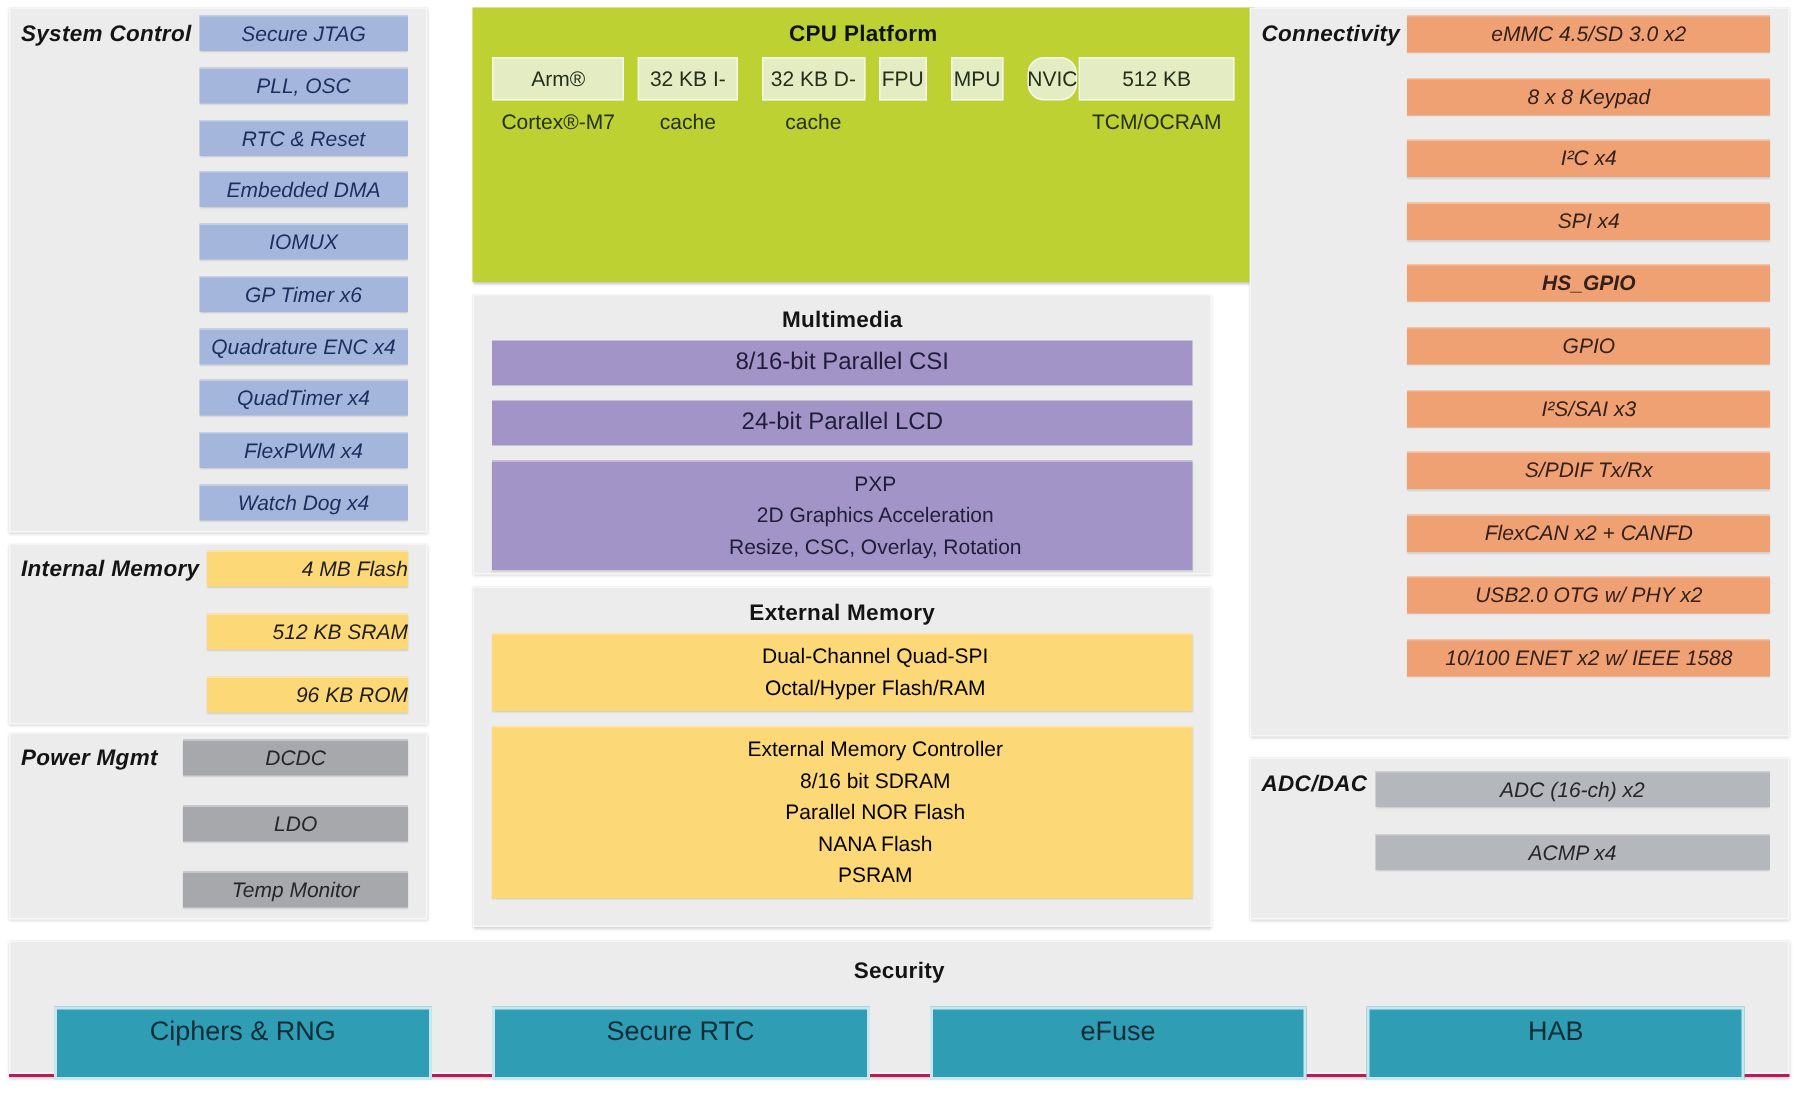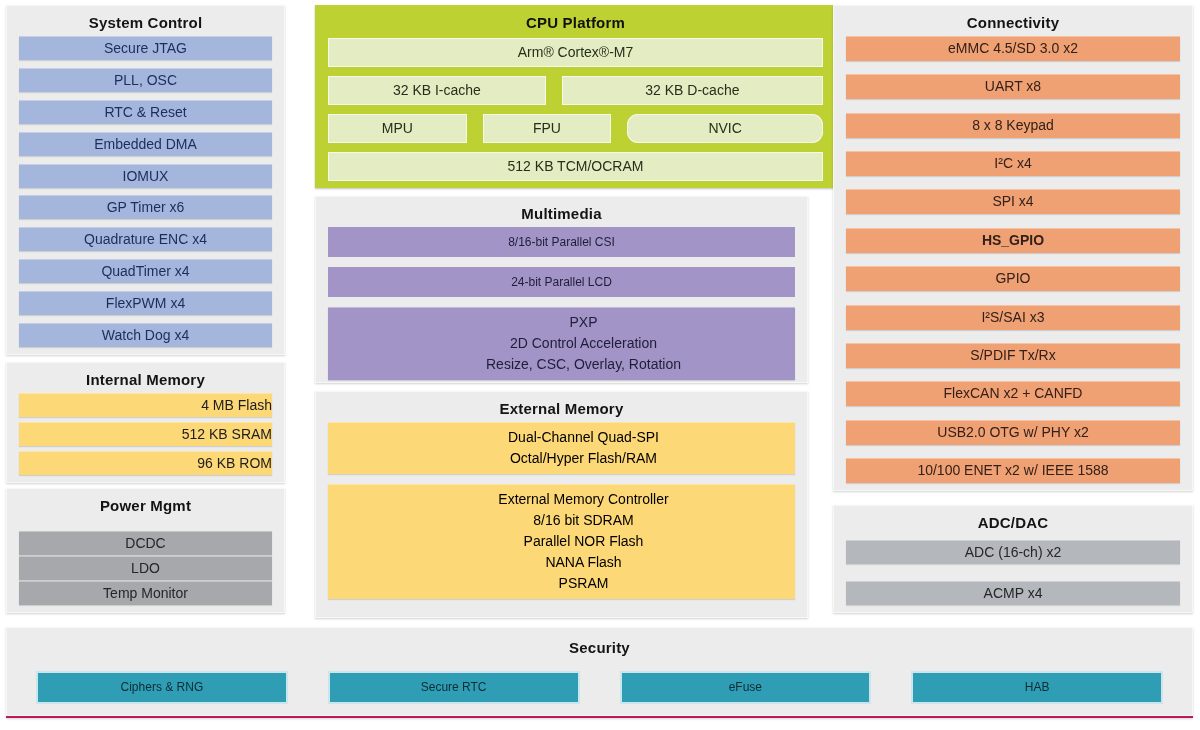--- a/index.html
+++ b/index.html
@@ -11,21 +11,21 @@
   .panel{
     position:absolute;background:var(--panel_bg);box-sizing:border-box;
     box-shadow:0 1px 2px rgba(0,0,0,.18), inset 0 0 0 1px rgba(255,255,255,.6);
     padding:5px 8px 8px;
   }
   .panel-title{
     text-align:center;font-weight:bold;font-size:15px;color:#141414;
     padding:4px 0 5px;letter-spacing:.2px;
   }
   .items{display:flex;flex-direction:column;justify-content:space-between;flex:1;}
-  .panel-flex{display:flex;flex-direction:column;}
+  .panel-flex{display:flex;flex-direction:row;font-style:italic;}
   .item{
     height:24px;line-height:24px;text-align:center;font-size:14px;color:var(--dark_text);
     margin:0 5px;box-shadow:inset 0 1px 0 rgba(255,255,255,.35), 0 1px 1px rgba(0,0,0,.12);
   }
   .item.bold{font-weight:bold;}
   
   .blue  {background:var(--blue);color:var(--blue_text);}
   .yellow{background:var(--yellow);text-align:right;}
   .gray-p{background:var(--gray_power);color:#26262a;}
   .gray-a{background:var(--gray_adc);color:#26262a;}
@@ -40,51 +40,51 @@
   #cpu-platform   {left:315px;top:5px;   width:521px; height:183px; background:var(--green_outer);
                    box-shadow:0 1px 2px rgba(0,0,0,.25); padding:4px 13px 12px;}
   #multimedia     {left:315px;top:196px; width:493px; height:187px;}
   #external-memory{left:315px;top:391px; width:493px; height:227px;}
   #connectivity   {left:833px;top:5px;   width:360px; height:486px;}
   #adc-dac        {left:833px;top:505px; width:360px; height:108px;}
   #security       {left:6px;  top:627px; width:1187px;height:91px; border-bottom:2px solid #be185d;}
 
   
   #cpu-platform .panel-title{color:#111;padding:5px 0 7px;}
-  .cpu-rows{display:flex;flex-direction:column;gap:9px;}
+  .cpu-rows{display:flex;flex-direction:row;gap:9px;}
   .cpu-box{
     background:var(--green_inner);height:29px;line-height:29px;text-align:center;
     font-size:14px;color:#24301a;box-shadow:inset 0 0 0 1px rgba(255,255,255,.65);
   }
   .cpu-row{display:flex;gap:16px;}
   .cpu-row .w-icache{flex:0 0 44%;}
   .cpu-row .w-dcache{flex:1;}
   .cpu-row .w-fpu{flex:0 0 26%;}
   .cpu-row .w-mpu{flex:0 0 28%;}
   .cpu-row .w-nvic{flex:1;border-radius:11px;}
 
   
-  .mm-item{height:30px;line-height:30px;margin:0 5px 10px;text-align:center;font-size:12px;}
+  .mm-item{height:30px;line-height:30px;margin:0 5px 10px;text-align:center;font-size:16px;}
   .multi-box{
     margin:0 5px 10px;text-align:center;font-size:14px;padding:5px 0;
     box-shadow:inset 0 1px 0 rgba(255,255,255,.35), 0 1px 1px rgba(0,0,0,.12);
   }
   .multi-box div{line-height:21px;padding-left:44px;}
 
   
   #connectivity .items{height:441px;}
   #connectivity .item{height:25px;line-height:25px;}
 
   #adc-dac .items{height:66px;margin-top:4px;}
 
   
   #security .panel-title{padding-top:7px;}
   .sec-row{display:flex;gap:40px;padding:10px 22px 0;}
   .sec-box{
-    flex:1;height:33px;line-height:29px;text-align:center;font-size:12px;box-sizing:border-box;
+    flex:1;height:49px;line-height:29px;text-align:center;font-size:18px;box-sizing:border-box;
   }
 </style>
 </head>
 <body>
 
 <div class="panel panel-flex" id="system-control">
   <div class="panel-title">System Control</div>
   <div class="items">
     <div class="item blue">Secure JTAG</div>
     <div class="item blue">PLL, OSC</div>
@@ -119,35 +119,35 @@
 
 <div class="panel" id="cpu-platform">
   <div class="panel-title">CPU Platform</div>
   <div class="cpu-rows">
     <div class="cpu-box">Arm® Cortex®-M7</div>
     <div class="cpu-row">
       <div class="cpu-box w-icache">32 KB I-cache</div>
       <div class="cpu-box w-dcache">32 KB D-cache</div>
     </div>
     <div class="cpu-row">
+      <div class="cpu-box w-fpu">FPU</div>
       <div class="cpu-box w-mpu">MPU</div>
-      <div class="cpu-box w-fpu">FPU</div>
       <div class="cpu-box w-nvic">NVIC</div>
     </div>
     <div class="cpu-box">512 KB TCM/OCRAM</div>
   </div>
 </div>
 
 <div class="panel" id="multimedia">
   <div class="panel-title">Multimedia</div>
   <div class="mm-item purple">8/16-bit Parallel CSI</div>
   <div class="mm-item purple">24-bit Parallel LCD</div>
   <div class="multi-box purple">
     <div>PXP</div>
-    <div>2D Control Acceleration</div>
+    <div>2D Graphics Acceleration</div>
     <div>Resize, CSC, Overlay, Rotation</div>
   </div>
 </div>
 
 <div class="panel" id="external-memory">
   <div class="panel-title">External Memory</div>
   <div class="multi-box yellow">
     <div>Dual-Channel Quad-SPI</div>
     <div>Octal/Hyper Flash/RAM</div>
   </div>
@@ -157,21 +157,20 @@
     <div>Parallel NOR Flash</div>
     <div>NANA Flash</div>
     <div>PSRAM</div>
   </div>
 </div>
 
 <div class="panel panel-flex" id="connectivity">
   <div class="panel-title">Connectivity</div>
   <div class="items">
     <div class="item orange">eMMC 4.5/SD 3.0 x2</div>
-    <div class="item orange">UART x8</div>
     <div class="item orange">8 x 8 Keypad</div>
     <div class="item orange">I²C x4</div>
     <div class="item orange">SPI  x4</div>
     <div class="item orange bold">HS_GPIO</div>
     <div class="item orange">GPIO</div>
     <div class="item orange">I²S/SAI x3</div>
     <div class="item orange">S/PDIF Tx/Rx</div>
     <div class="item orange">FlexCAN x2 + CANFD</div>
     <div class="item orange">USB2.0 OTG w/ PHY x2</div>
     <div class="item orange">10/100 ENET x2 w/ IEEE 1588</div>

